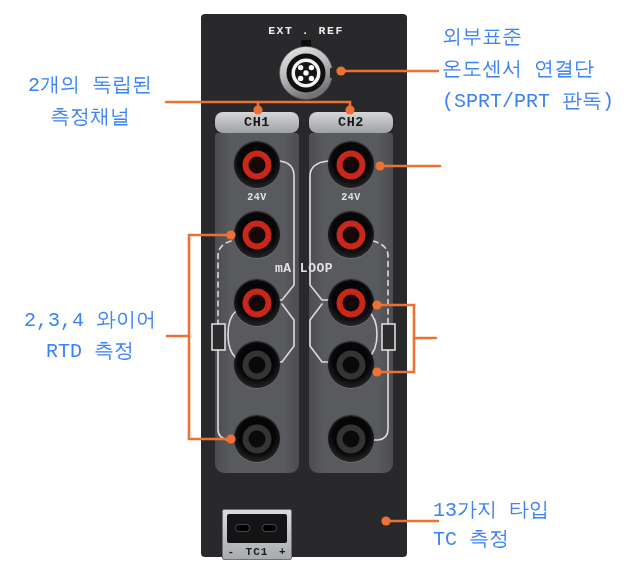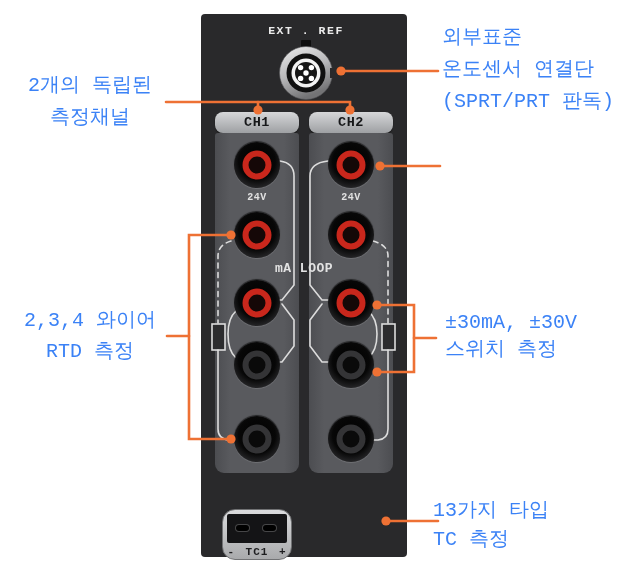--- a/index.html
+++ b/index.html
@@ -28,21 +28,21 @@
   .jack.black::before{border:6px solid #343436;background:#0a0a0a;}
   .c1{left:234px;} .c2{left:328px;}
   .r1{top:142px;} .r2{top:212px;} .r3{top:280px;} .r4{top:342px;} .r5{top:416px;}
   
   .silk{position:absolute;color:#e2e2e2;font-weight:bold;text-align:center;letter-spacing:.5px;}
   .v24a{left:232px;top:192px;width:50px;font-size:10px;}
   .v24b{left:326px;top:192px;width:50px;font-size:10px;}
   .maloop{left:253px;top:261px;width:102px;font-size:13px;}
   .mavsw{left:244px;top:329px;width:120px;font-size:11px;}
   
-  .tc{position:absolute;top:509px;width:70px;height:51px;border-radius:13px;
+  .tc{position:absolute;top:509px;width:70px;height:51px;border-radius:2px;
       background:linear-gradient(#dadbdd,#a9aaac);border:1px solid #717274;box-sizing:border-box;}
   .tc1{left:222px;} .tc2{left:310px;}
   .tc-inner{position:absolute;left:4px;top:4px;right:4px;height:29px;background:#141416;border-radius:2px;}
   .tc-slot{position:absolute;top:11px;width:13px;height:6px;border-radius:3px;background:#000;
            box-shadow:0 0 0 1px rgba(190,190,190,.3);}
   .sl1{left:9px;} .sl2{left:36px;}
   .tc-label{position:absolute;left:0;bottom:1px;width:100%;text-align:center;color:#1d1d1f;
             font-size:11px;font-weight:bold;letter-spacing:1px;word-spacing:3px;}
   
   .ovr{position:absolute;left:0;top:0;pointer-events:none;}
@@ -160,18 +160,16 @@
     </g>
   </svg>
 
   <div class="ann ta-r ann-channels">2개의 독립된
 측정채널</div>
   <div class="ann ann-extref">외부표준
 온도센서 연결단
 (SPRT/PRT 판독)</div>
   <div class="ann ta-r ann-rtd">2,3,4 와이어
 RTD 측정</div>
-  <div class="ann ann-switch">±30mA,  ±30V
-스위치 측정</div>
   <div class="ann ann-tc">13가지 타입
 TC 측정</div>
 
 </div>
 
 </body></html>

